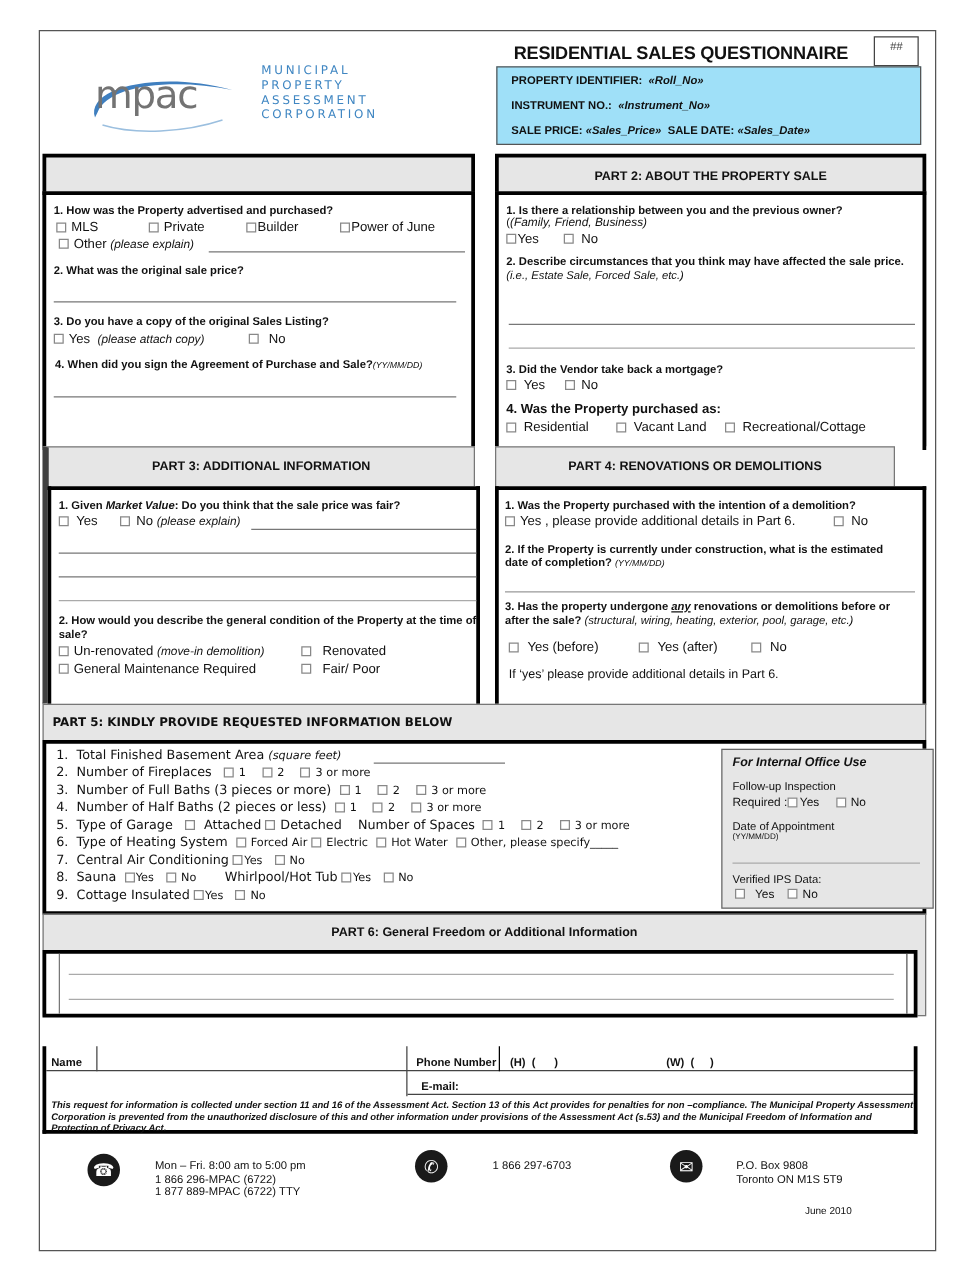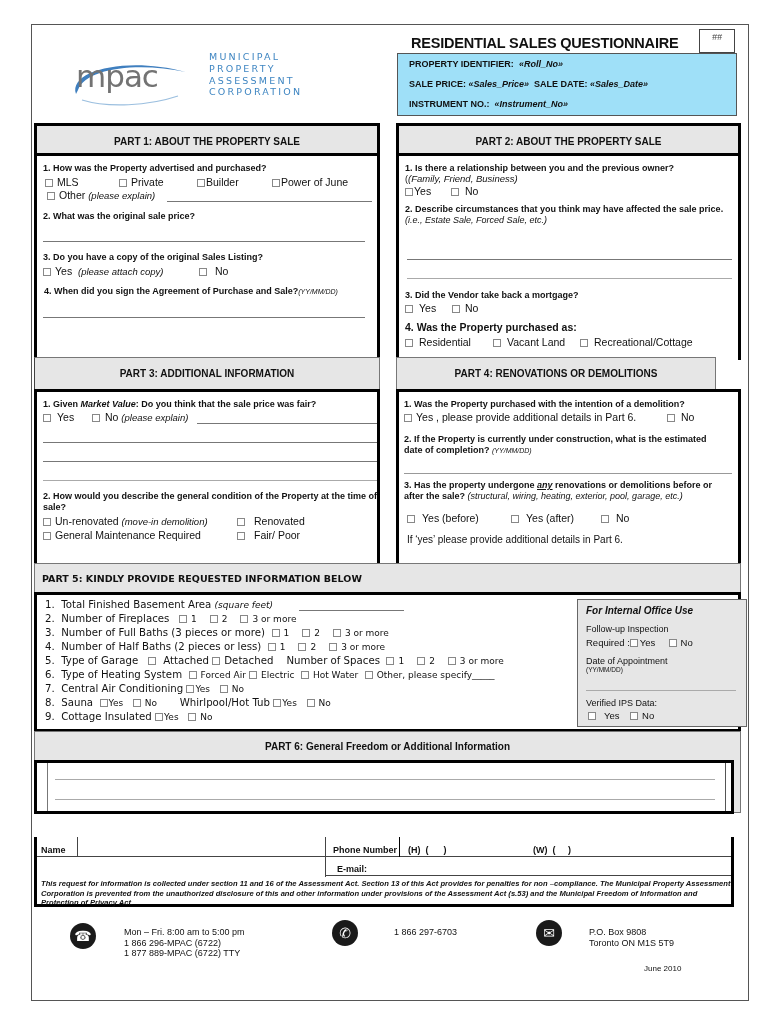--- a/index.html
+++ b/index.html
@@ -44,26 +44,25 @@
   <div class="org">
     <div>MUNICIPAL</div>
     <div>PROPERTY</div>
     <div>ASSESSMENT</div>
     <div>CORPORATION</div>
   </div>
   <div class="title">RESIDENTIAL SALES QUESTIONNAIRE</div>
   <div class="hash">##</div>
   <div class="infobox">
     <div><span>PROPERTY IDENTIFIER:</span>&nbsp; <i>«Roll_No»</i></div>
+    <div><span>INSTRUMENT NO.:</span>&nbsp; <i>«Instrument_No»</i></div>
     <div><span>SALE PRICE:</span> <i>«Sales_Price»</i>&nbsp; <span>SALE DATE:</span> <i>«Sales_Date»</i></div>
-    <div><span>INSTRUMENT NO.:</span>&nbsp; <i>«Instrument_No»</i></div>
   </div>
 
   <div class="panel" style="left:2px;top:98px;width:346px;height:234px;border:3px solid #000;">
-    <div class="hdr" style="top:10px">PART 1: ABOUT THE PROPERTY SALE</div>
     <div class="body" style="left:-3px;top:27px;width:346px;height:207px;border-width:3px 3px 0 3px;border-top:3px solid #000;">
       <div class="q" style="left:6px;top:7px">1.  How was the Property advertised and purchased?</div>
       <div class="opt" style="left:8px;top:20px"><span class="cb"></span><span>MLS</span></div>
       <div class="opt" style="left:82px;top:20px"><span class="cb"></span><span>Private</span></div>
       <div class="opt" style="left:160px;top:20px"><span class="cb" style="margin-right:1px"></span><span>Builder</span></div>
       <div class="opt" style="left:235px;top:20px"><span class="cb" style="margin-right:1px"></span><span>Power of June</span></div>
       <div class="opt" style="left:10px;top:33px"><span class="cb"></span><span>Other</span> <i>(please explain)</i></div>
       <div class="line" style="left:130px;top:45px;width:205px"></div>
       <div class="q" style="left:6px;top:55px">2.  What was the original sale price?</div>
       <div class="line" style="left:6px;top:85px;width:322px"></div>
@@ -88,21 +87,21 @@
       <div class="q" style="left:6px;top:134px">3.  Did the Vendor take back a mortgage?</div>
       <div class="opt" style="left:6px;top:146px"><span class="cb" style="margin-right:6px"></span><span>Yes</span></div>
       <div class="opt" style="left:53px;top:146px"><span class="cb" style="margin-right:5px"></span><span>No</span></div>
       <div class="q" style="left:6px;top:166px;font-size:10.5px">4.  Was the Property purchased as:</div>
       <div class="opt" style="left:6px;top:180px"><span class="cb" style="margin-right:6px"></span><span>Residential</span></div>
       <div class="opt" style="left:94px;top:180px"><span class="cb" style="margin-right:6px"></span><span>Vacant Land</span></div>
       <div class="opt" style="left:181px;top:180px"><span class="cb" style="margin-right:6px"></span><span>Recreational/Cottage</span></div>
     </div>
   </div>
 
-  <div class="panel" style="left:2px;top:332px;width:346px;height:206px;border-left:1px solid #404040">
+  <div class="panel" style="left:2px;top:332px;width:346px;height:206px;border-left:5px solid #404040">
     <div class="hdr" style="top:10px">PART 3: ADDITIONAL INFORMATION</div>
     <div class="body" style="left:-1px;top:31px;width:346px;height:175px;border-width:3px 3px 0 3px;">
       <div class="q" style="left:6px;top:7px"><span>1. Given </span><i>Market Value</i><span>: Do you think that the sale price was fair?</span></div>
       <div class="opt" style="left:6px;top:19px"><span class="cb" style="margin-right:6px"></span><span>Yes</span></div>
       <div class="opt" style="left:55px;top:19px"><span class="cb" style="margin-right:5px"></span><span>No</span> <i>(please explain)</i></div>
       <div class="line" style="left:160px;top:31px;width:180px"></div>
       <div class="line" style="left:6px;top:50px;width:334px"></div>
       <div class="line" style="left:6px;top:69px;width:334px"></div>
       <div class="line" style="left:6px;top:88px;width:334px;background:#aaa"></div>
       <div class="q" style="left:6px;top:99px;width:335px">2.  How would you describe the general condition of the Property at the time of sale?</div>

